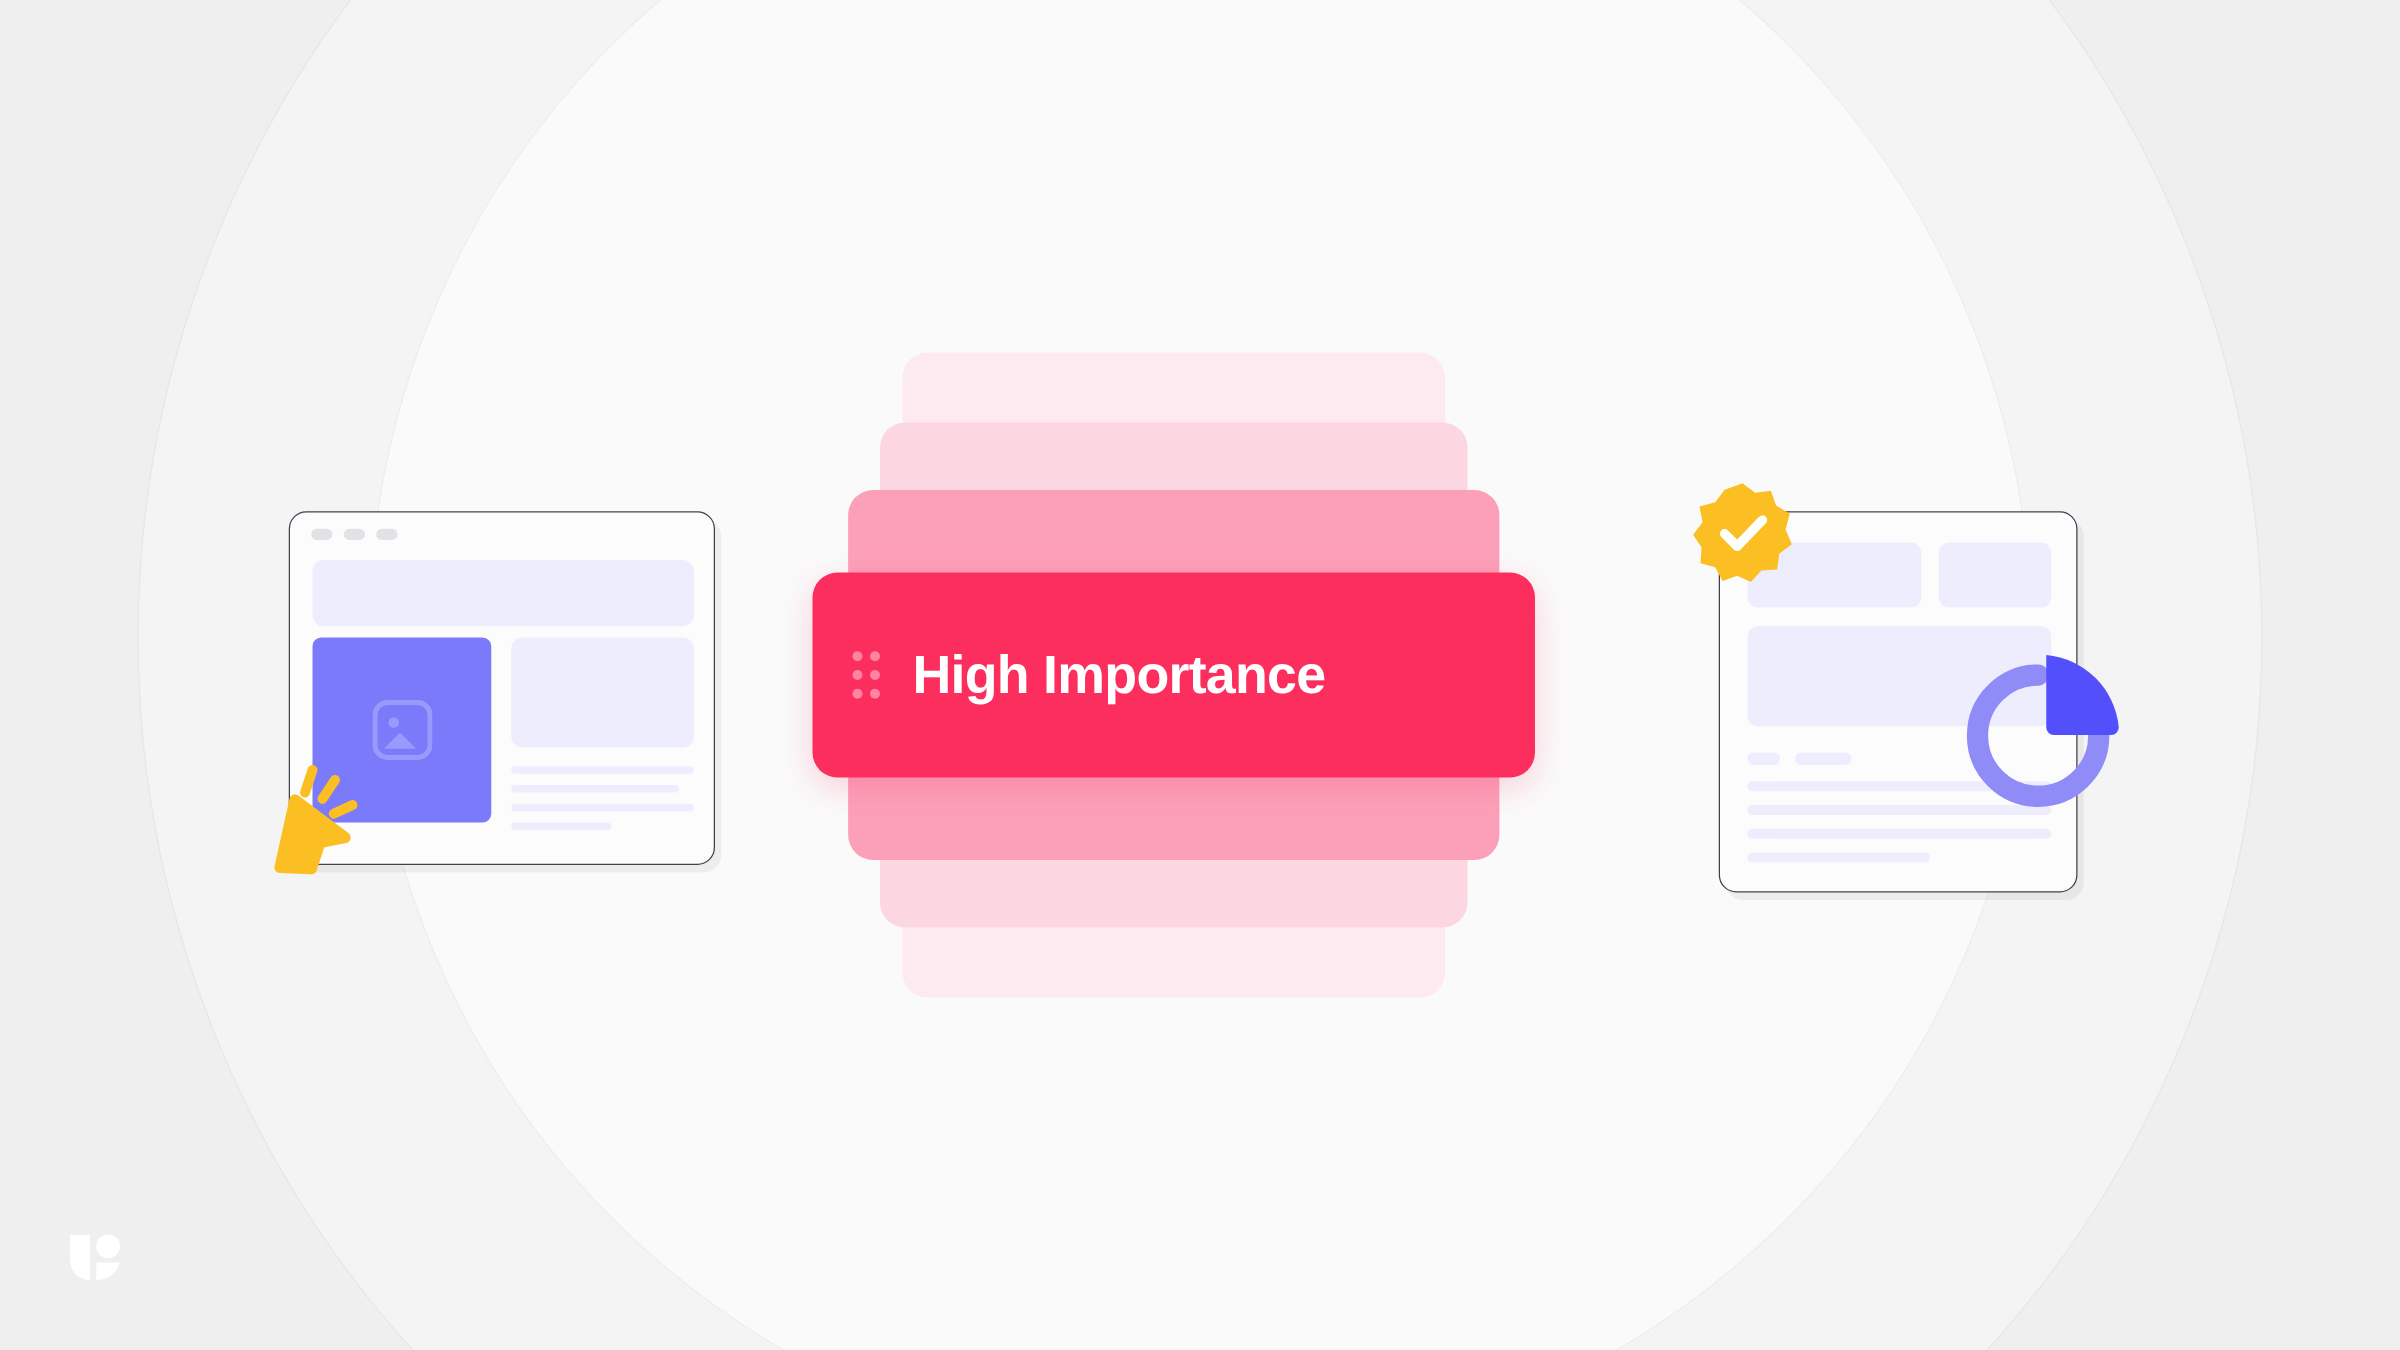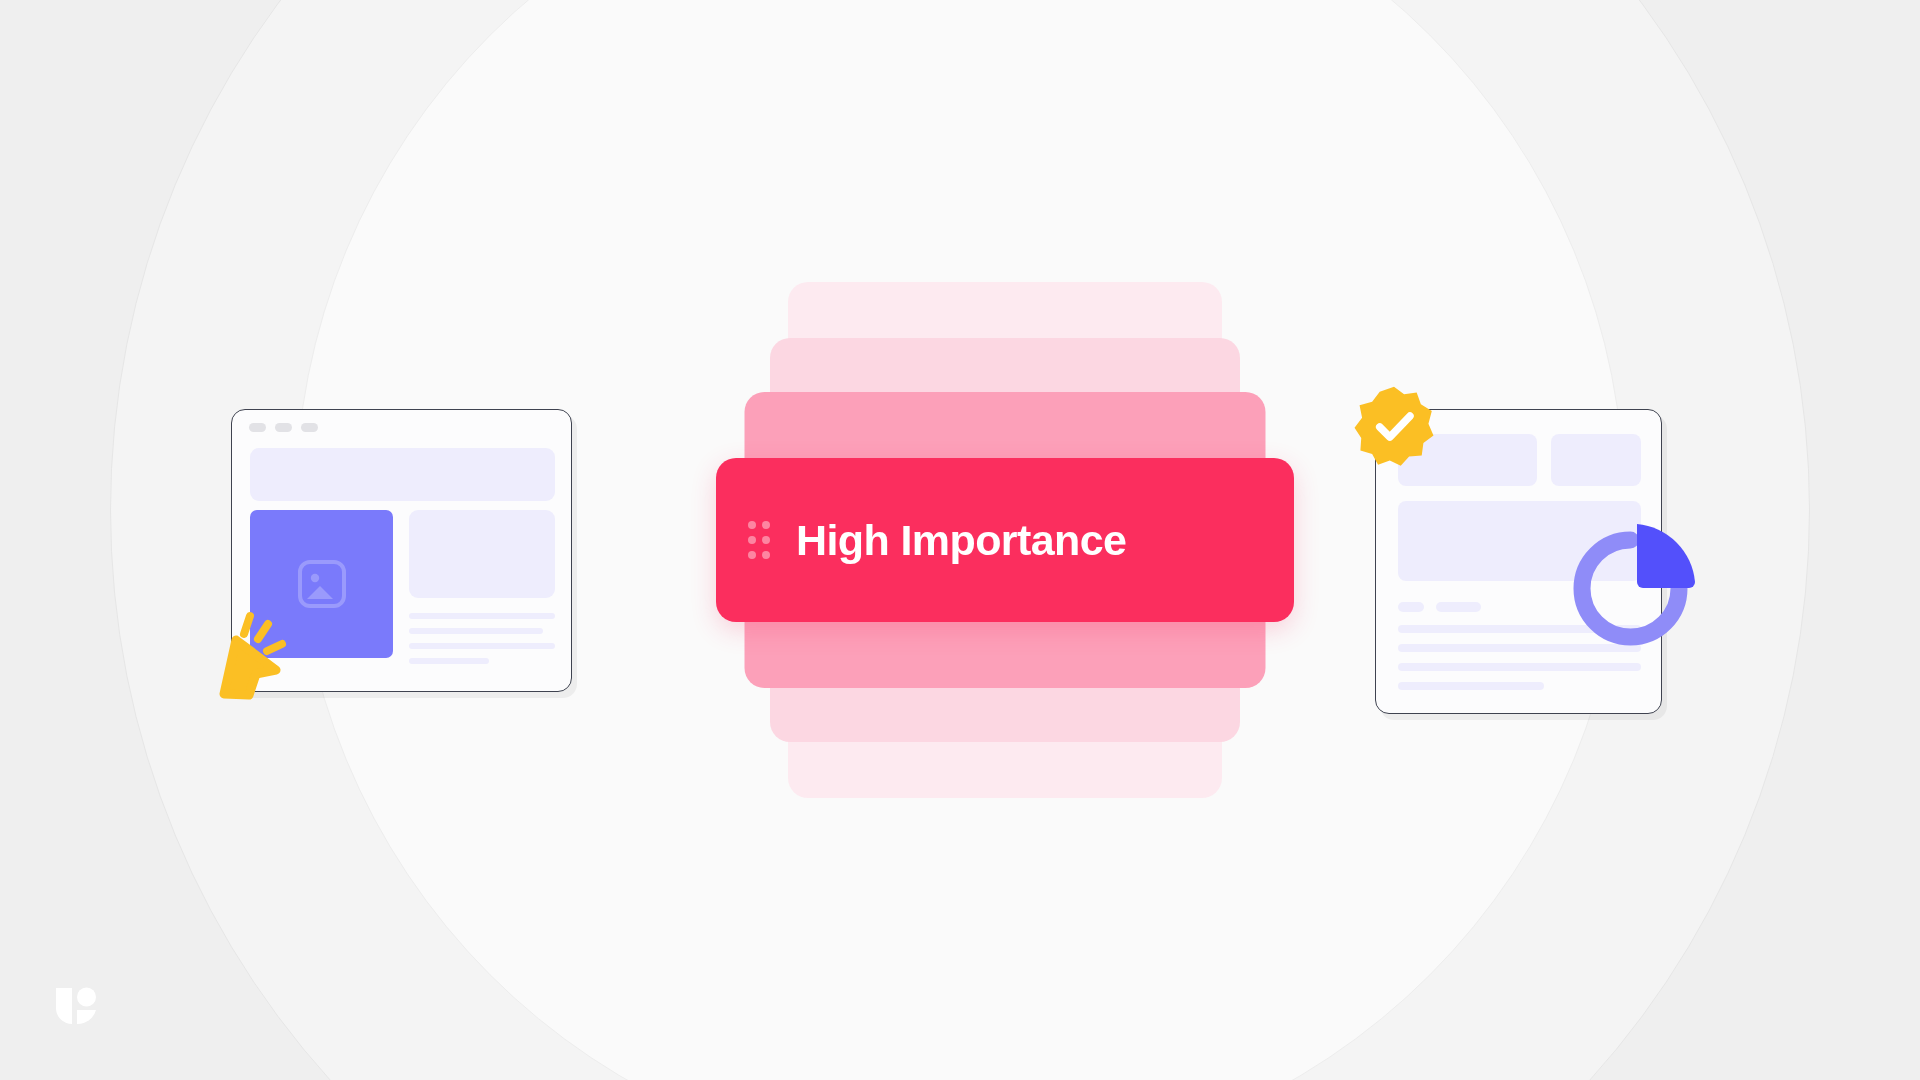--- a/index.html
+++ b/index.html
@@ -98,21 +98,21 @@
   .cursor-wrap {
     position: absolute;
     left: 210px; top: 602px;
     width: 110px; height: 110px;
     pointer-events: none;
   }
 
   
   .stack-wrap {
     position: absolute;
-    left: 716px; top: 282px;
+    left: 650px; top: 282px;
     width: 578px; height: 516px;
   }
   .stack-layer {
     position: absolute;
     left: 50%;
     transform: translateX(-50%);
     border-radius: 20px;
   }
   .layer-4 { width: 434px; top: 0px;   height: 516px; background: #FDEAF0; }
   .layer-3 { width: 470px; top: 56px;  height: 404px; background: #FCD7E2; }

